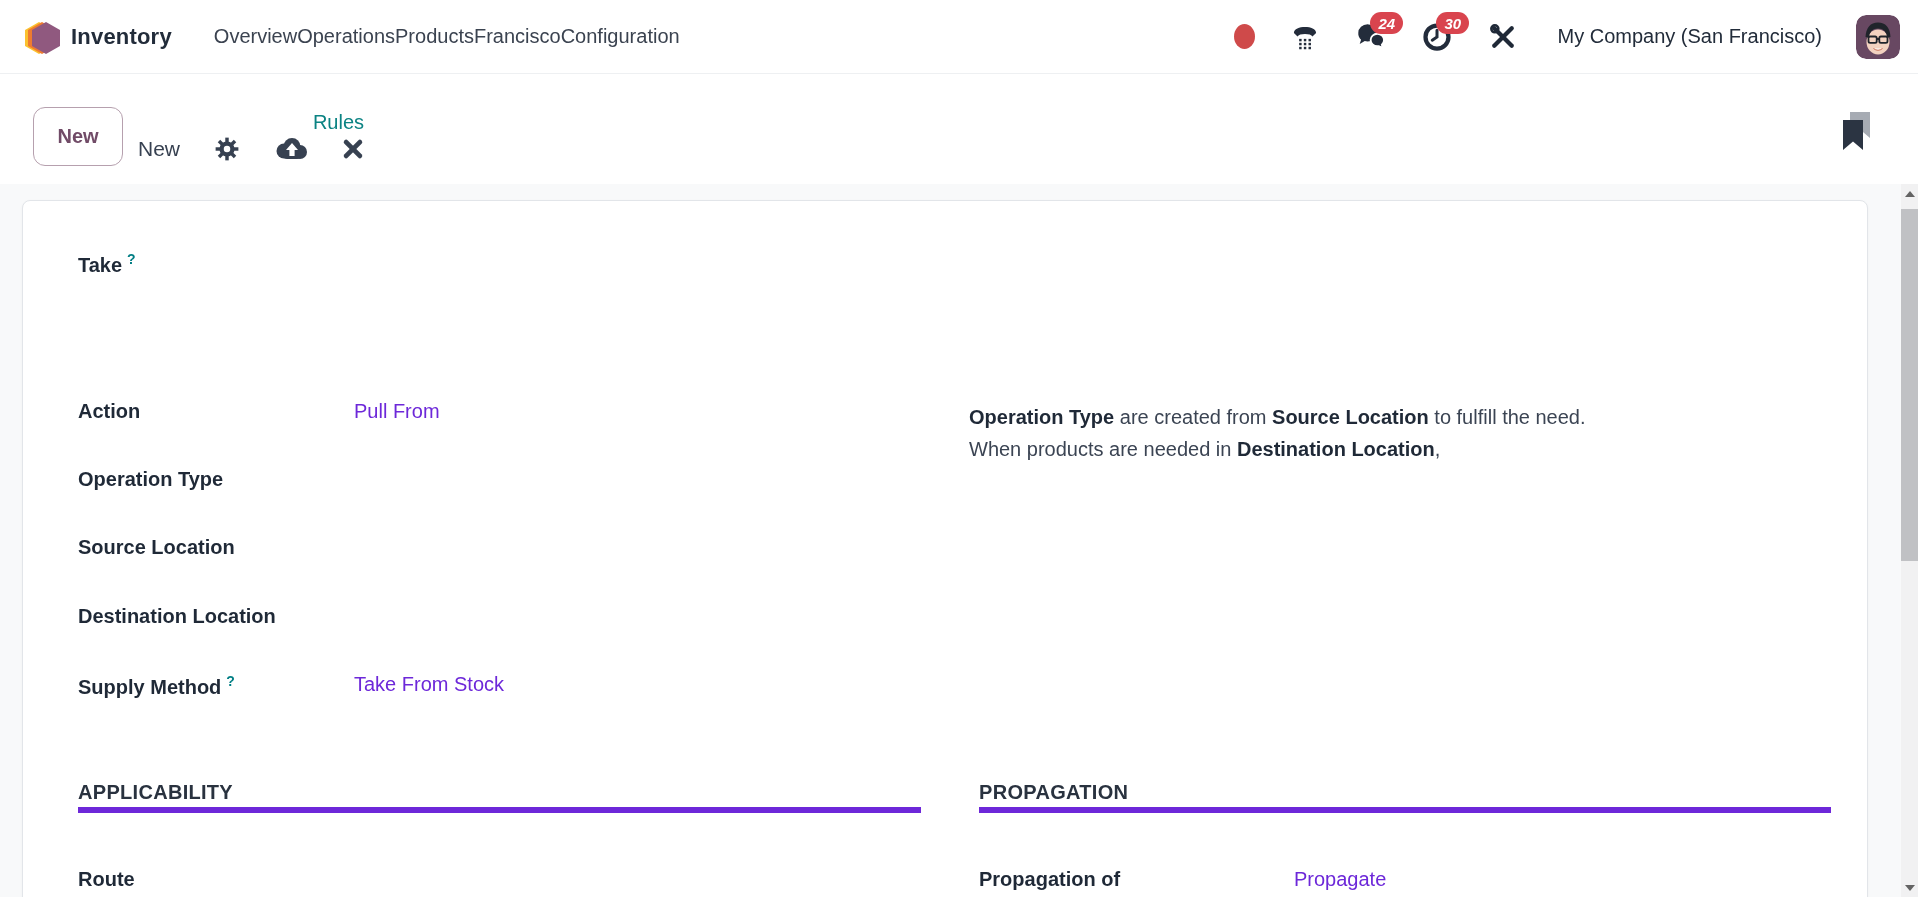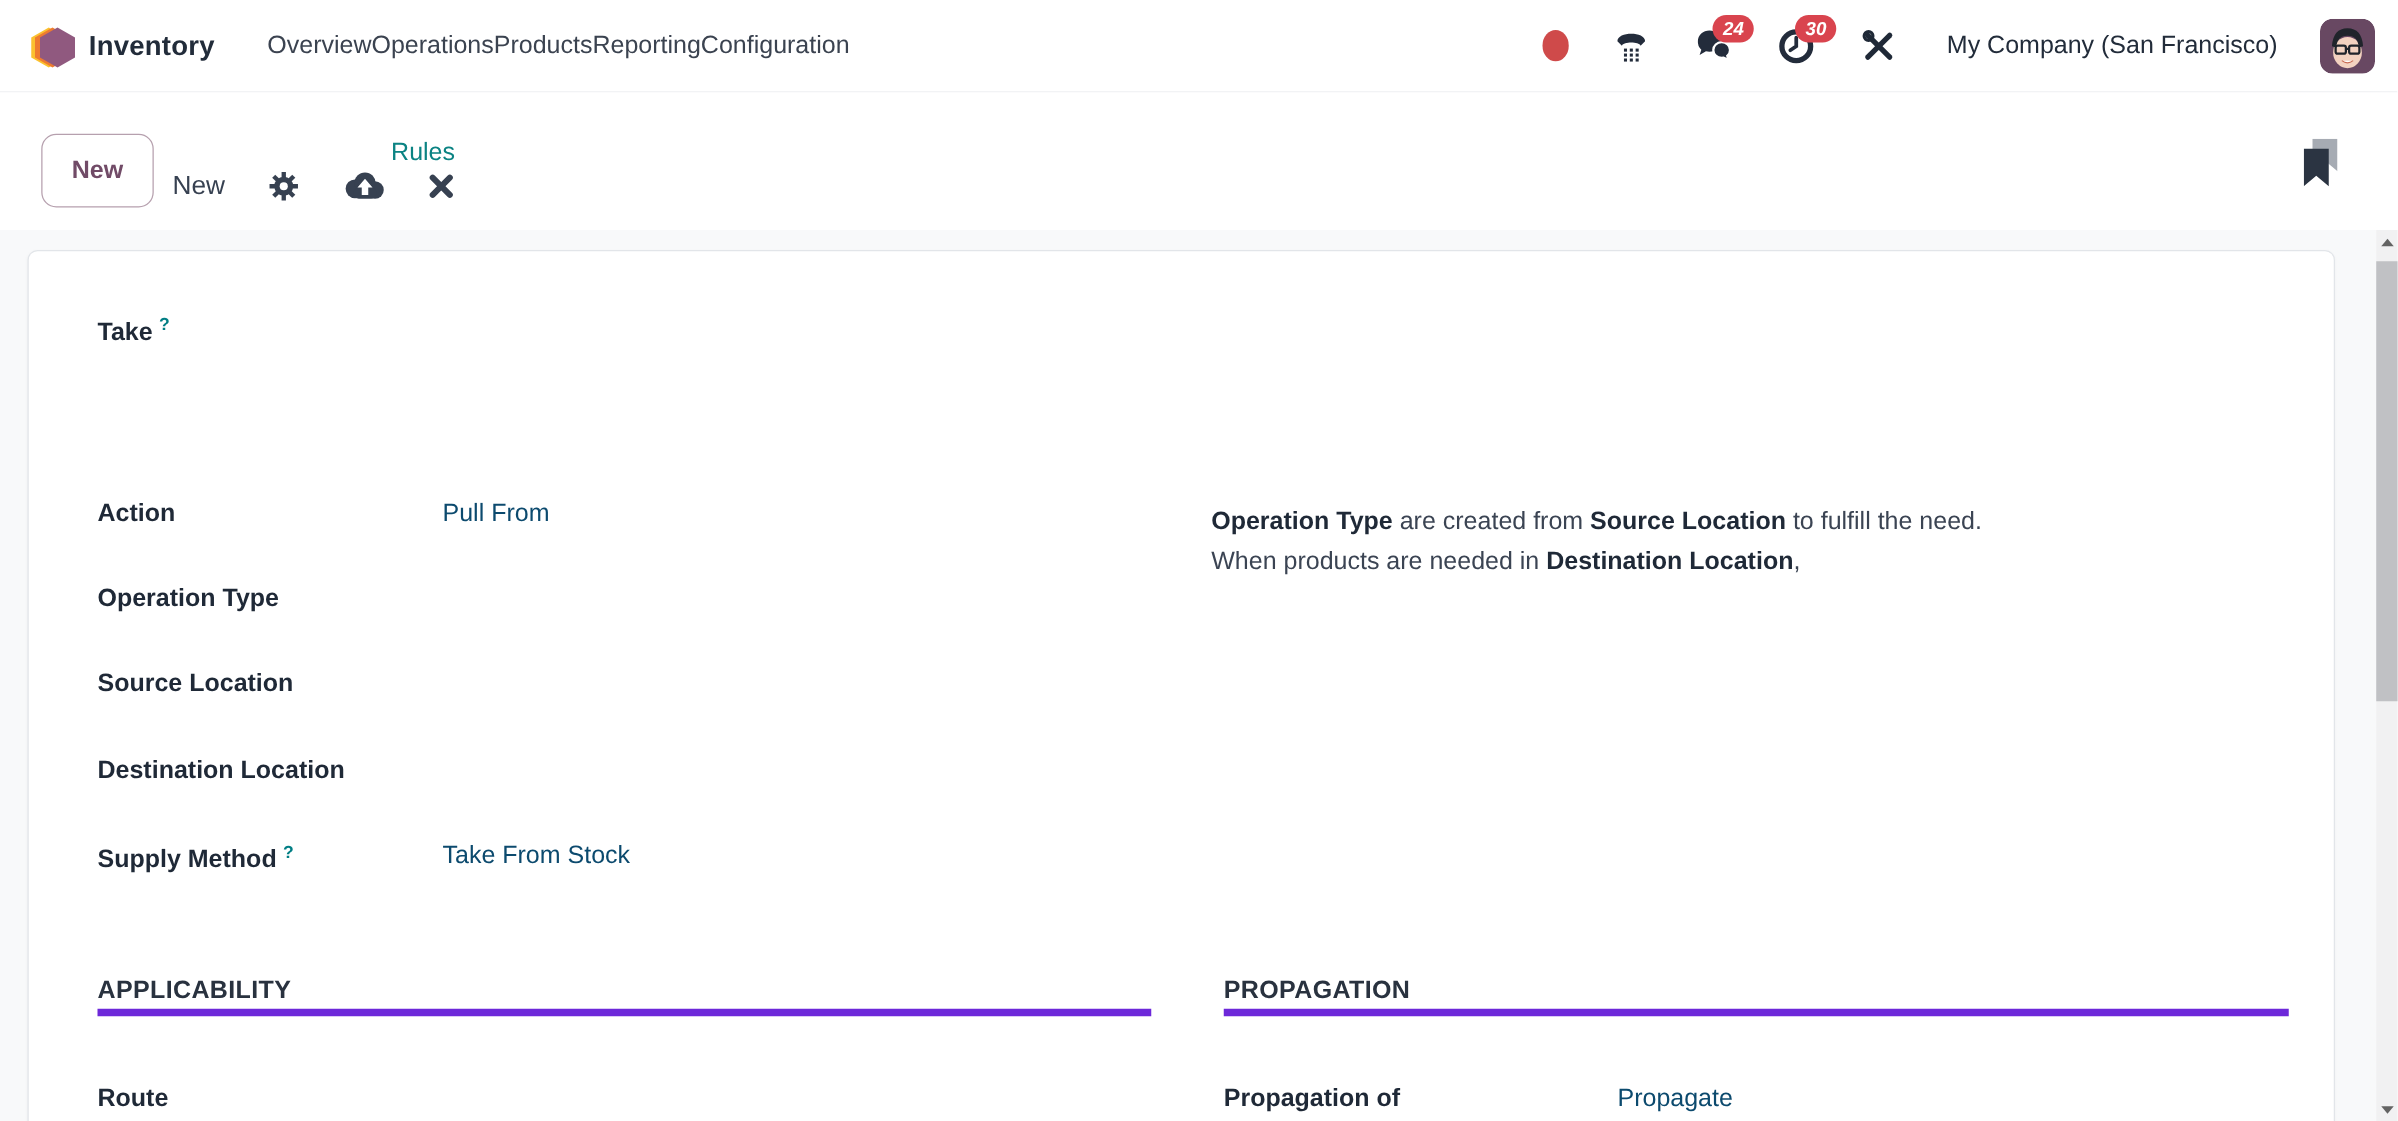--- a/index.html
+++ b/index.html
@@ -33,21 +33,21 @@
   .crumb-current { font-size:21px; color:#374151; line-height:1.1; }
   .cp-icon { cursor:pointer; display:flex; align-items:center; }
   .bookmark-wrap { margin-left:auto; cursor:pointer; margin-top:-6px; }
 
   
   .content { position:absolute; left:0; right:0; top:184px; bottom:0; background:#f8f9fa; }
   .sheet { position:absolute; left:22px; right:50px; top:16px; height:840px; background:#fff;
     border:1px solid #e2e5e9; border-radius:8px; box-shadow:0 1px 3px rgba(0,0,0,.04); }
 
   .flabel { font-size:20px; font-weight:700; color:#1f2937; }
-  .fvalue { font-size:20px; color:#0c4a6e; }
+  .fvalue { font-size:20px; color:#6d28d9; }
   .sup-help { color:#017e84; font-size:14px; font-weight:700; vertical-align:super; margin-left:5px; cursor:pointer; }
 
   .frow { position:absolute; left:55px; display:flex; align-items:flex-start; height:26px; }
   .frow .flabel { width:276px; flex:none; }
   .row-name   { top:50px; }
   .name-input { position:absolute; left:331px; top:42px; width:980px; height:40px; border:none; outline:none;
     font-size:20px; font-family:inherit; color:#374151; background:transparent; }
   .row-action { top:199px; }
   .row-optype { top:267px; }
   .row-srcloc { top:335px; }
@@ -86,21 +86,21 @@
         <polygon points="15,2 29,10 29,26 15,34 1,26 1,10" fill="#ee7b2f" transform="translate(7,3)"></polygon>
         <polygon points="15,2 29,10 29,26 15,34 1,26 1,10" fill="#90597f" transform="translate(11,3)"></polygon>
       </svg>
     </span>
     <span class="brand-name">Inventory</span>
   </div>
   <nav class="nav-menu">
     <span class="nav-item">Overview</span>
     <span class="nav-item">Operations</span>
     <span class="nav-item">Products</span>
-    <span class="nav-item">Reporting</span>
+    <span class="nav-item">Francisco</span>
     <span class="nav-item">Configuration</span>
   </nav>
   <div class="spacer"></div>
   <div class="systray">
     <span class="record-dot"></span>
 
     <span class="sysicon">
       <svg width="28" height="28" viewBox="0 0 24 24" fill="#232c3b">
         <path d="M2.5 8.6 C2.5 1.8 21.5 1.8 21.5 8.6 L18.4 11.6 C17.2 8.8 6.8 8.8 5.6 11.6 Z"></path>
         <g>

